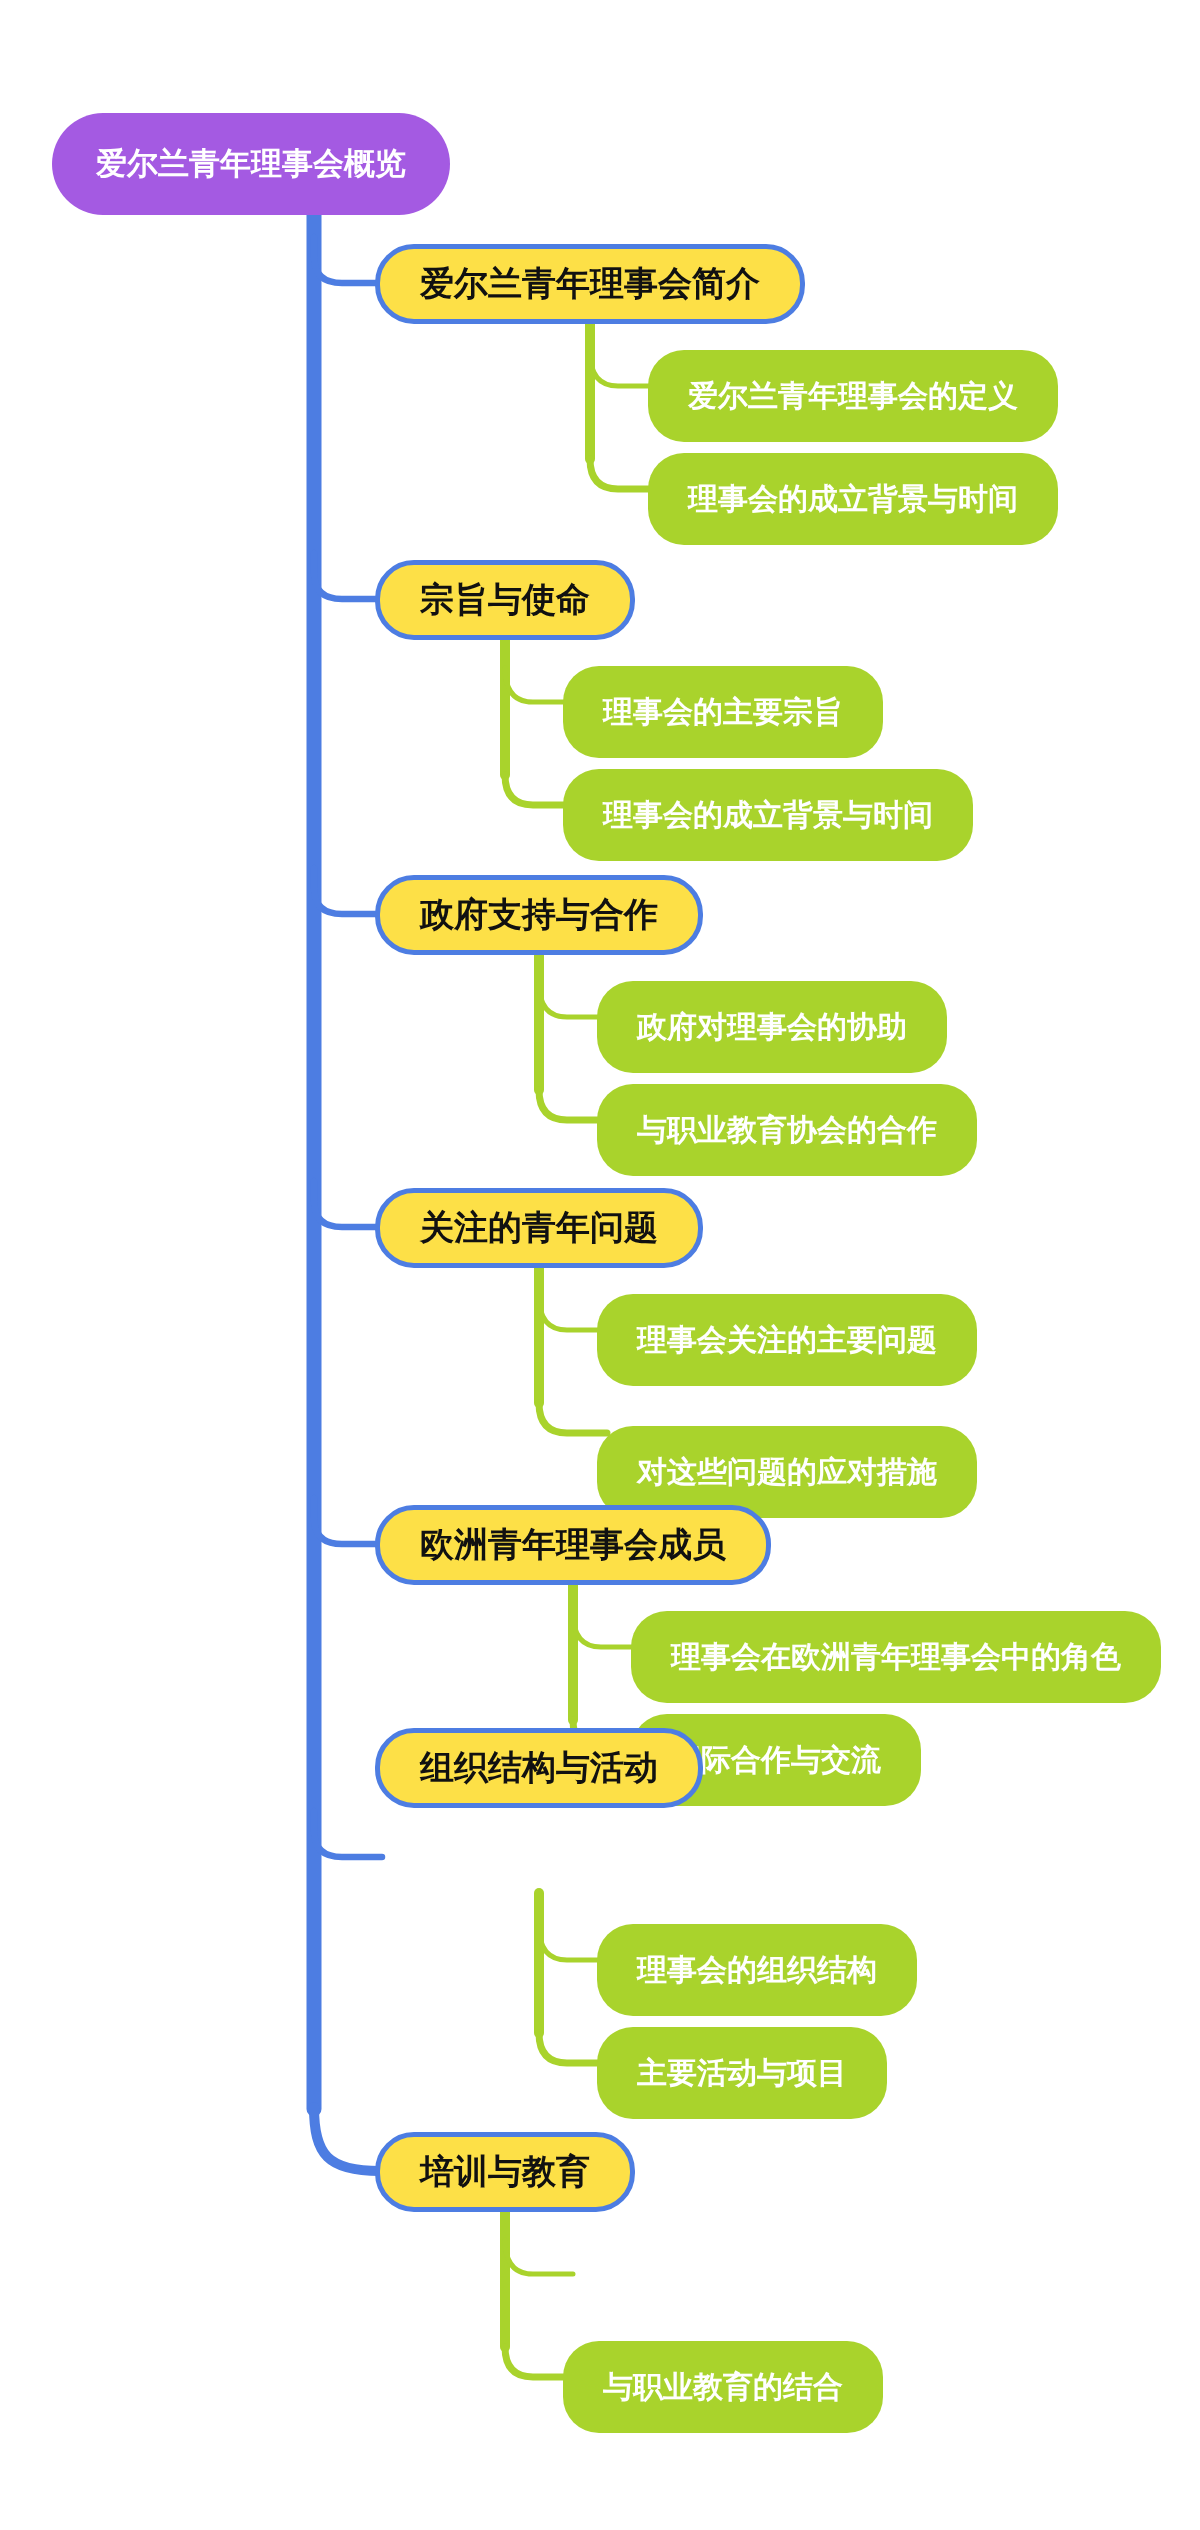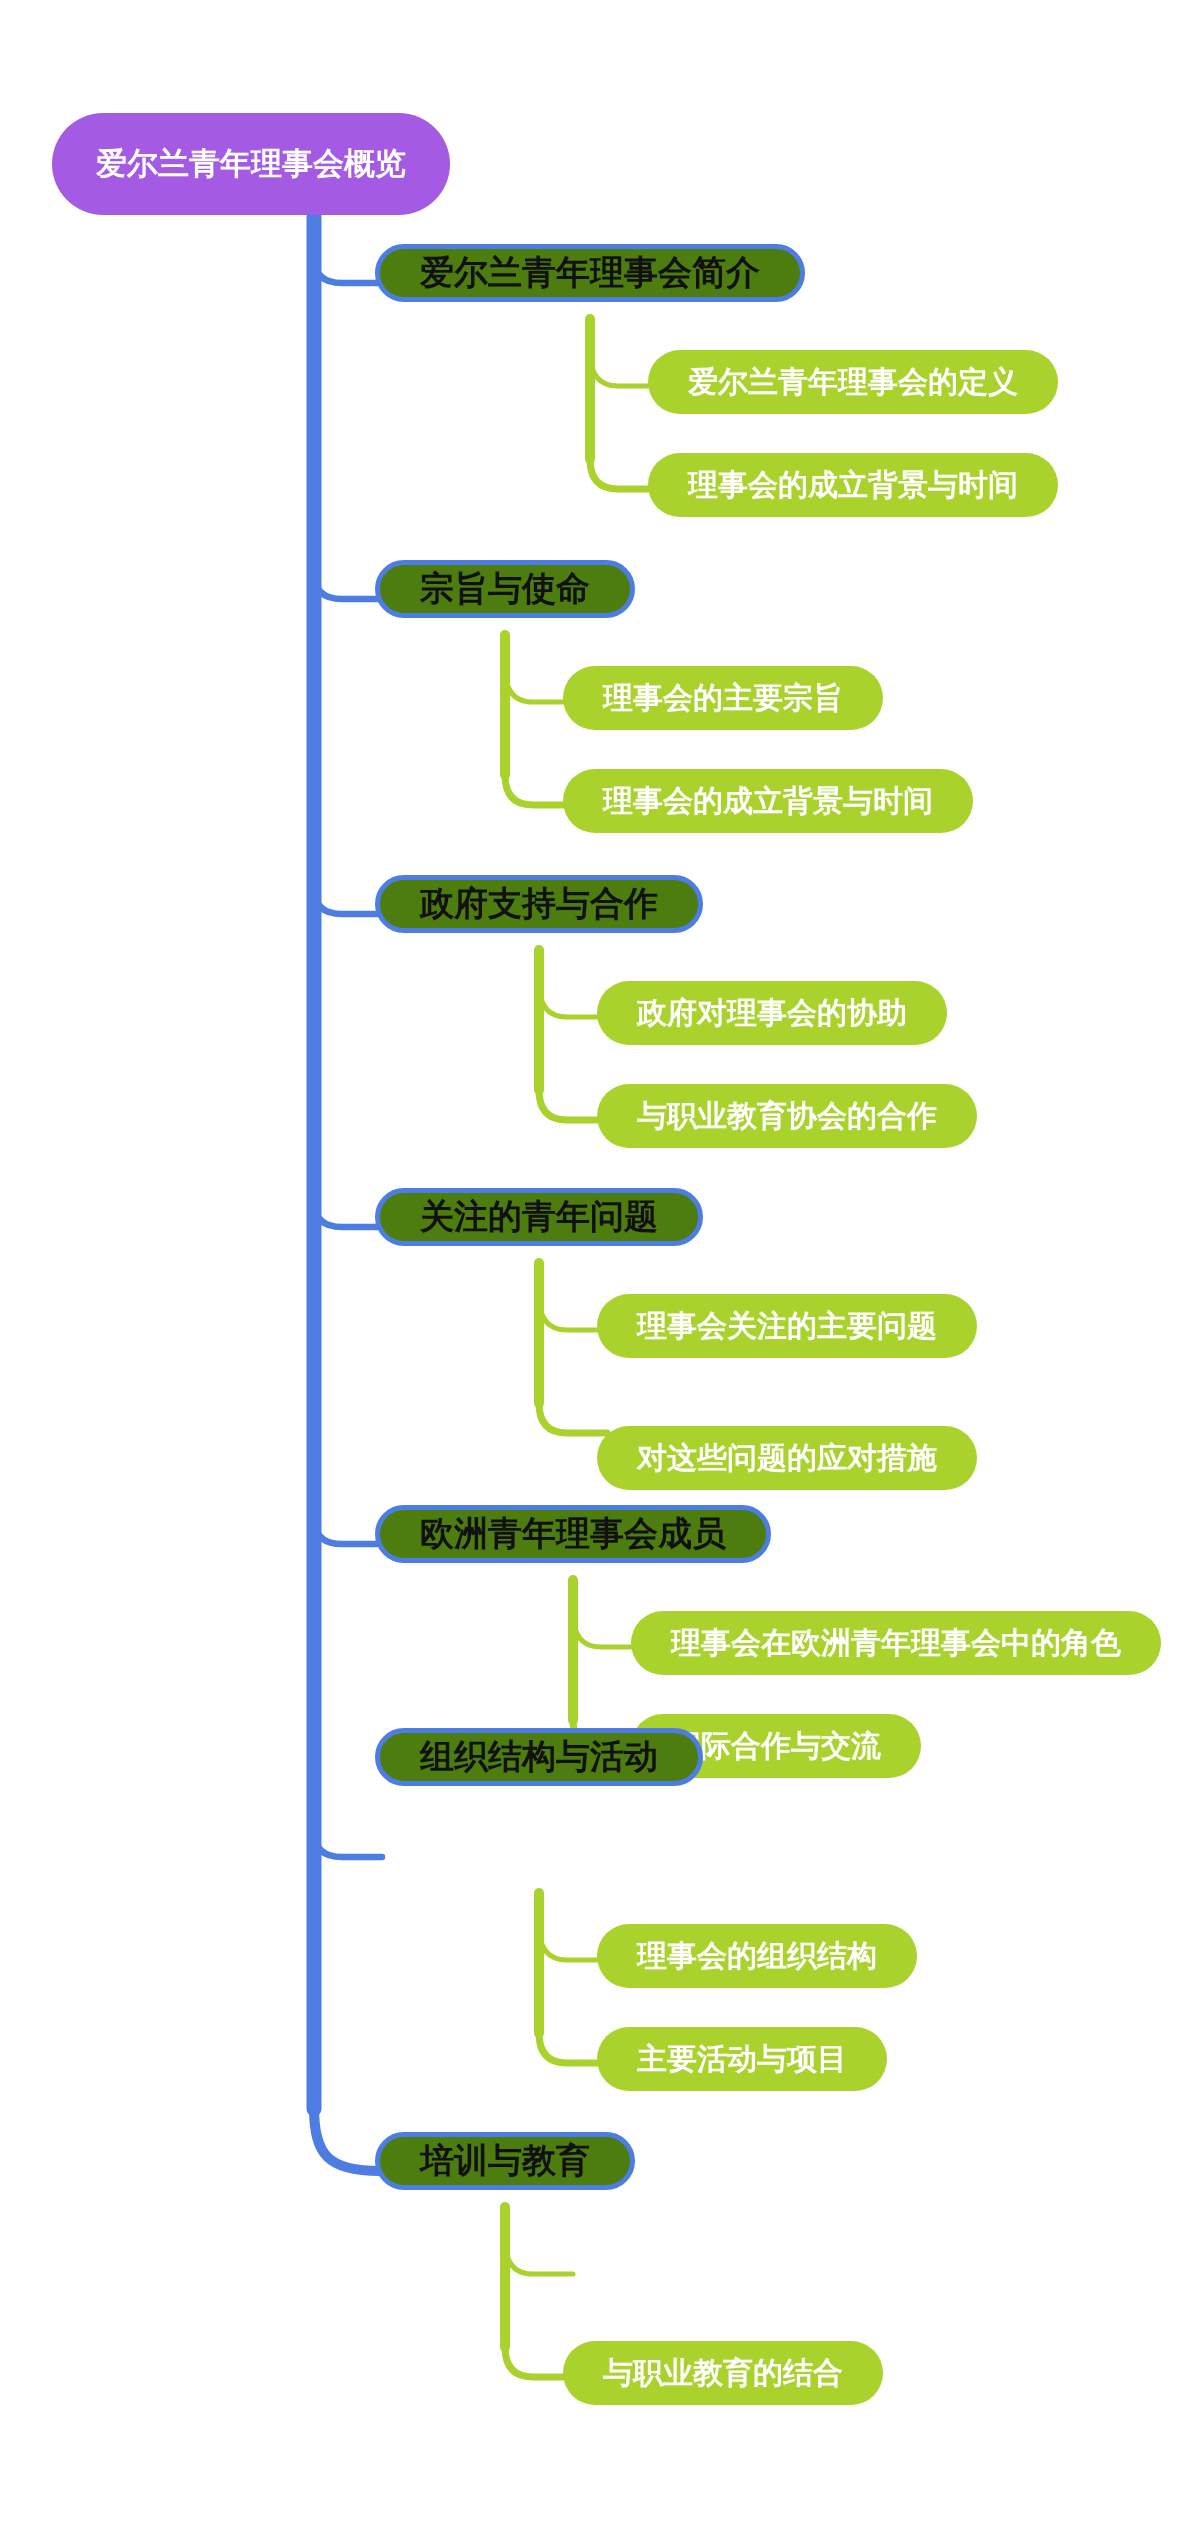--- a/index.html
+++ b/index.html
@@ -7,23 +7,23 @@
     --root-text:#ffffff; --branch-text:#111111; --child-text:#ffffff; --bg:#ffffff;
   }
   html,body{margin:0;padding:0;}
   body{font-family:"DejaVu Sans","Liberation Sans",sans-serif;background:var(--bg);}
   .canvas{position:relative;width:1200px;height:2530px;background:var(--bg);overflow:hidden;}
   #connector-svg{position:absolute;left:0;top:0;width:1200px;height:2530px;pointer-events:none;}
   .node{position:absolute;display:flex;align-items:center;justify-content:center;
         white-space:nowrap;font-weight:bold;box-sizing:border-box;}
   .node.root{left:52px;top:113px;height:102px;padding:0 44px;border-radius:51px;
         background:var(--root-fill);color:var(--root-text);font-size:31px;}
-  .node.main{height:58px;padding:0 40px;border-radius:39px;background:#4d7c0f;
+  .node.main{height:80px;padding:0 40px;border-radius:39px;background:#fde047;
         border:5px solid var(--branch-line);color:var(--branch-text);font-size:34px;}
-  .node.child{height:64px;padding:0 40px;border-radius:36px;background:var(--child-fill);
+  .node.child{height:92px;padding:0 40px;border-radius:36px;background:var(--child-fill);
         color:var(--child-text);font-size:30px;}
 </style>
 </head>
 <body>
 
 <div class="canvas">
   <svg id="connector-svg">
       <path d="M 314 214 L 314 2109" stroke-width="15" stroke="#4d7de2" fill="none" stroke-linecap="round"></path>
       <path d="M 314 2107 C 314 2155 328 2171 380 2171 L 382 2171" stroke-width="10" stroke="#4d7de2" fill="none" stroke-linecap="round"></path>
       <path d="M 314 237 L 314 257 Q 314 283 342 283 L 382 283" stroke-width="6.5" stroke="#4d7de2" fill="none" stroke-linecap="round"></path>

